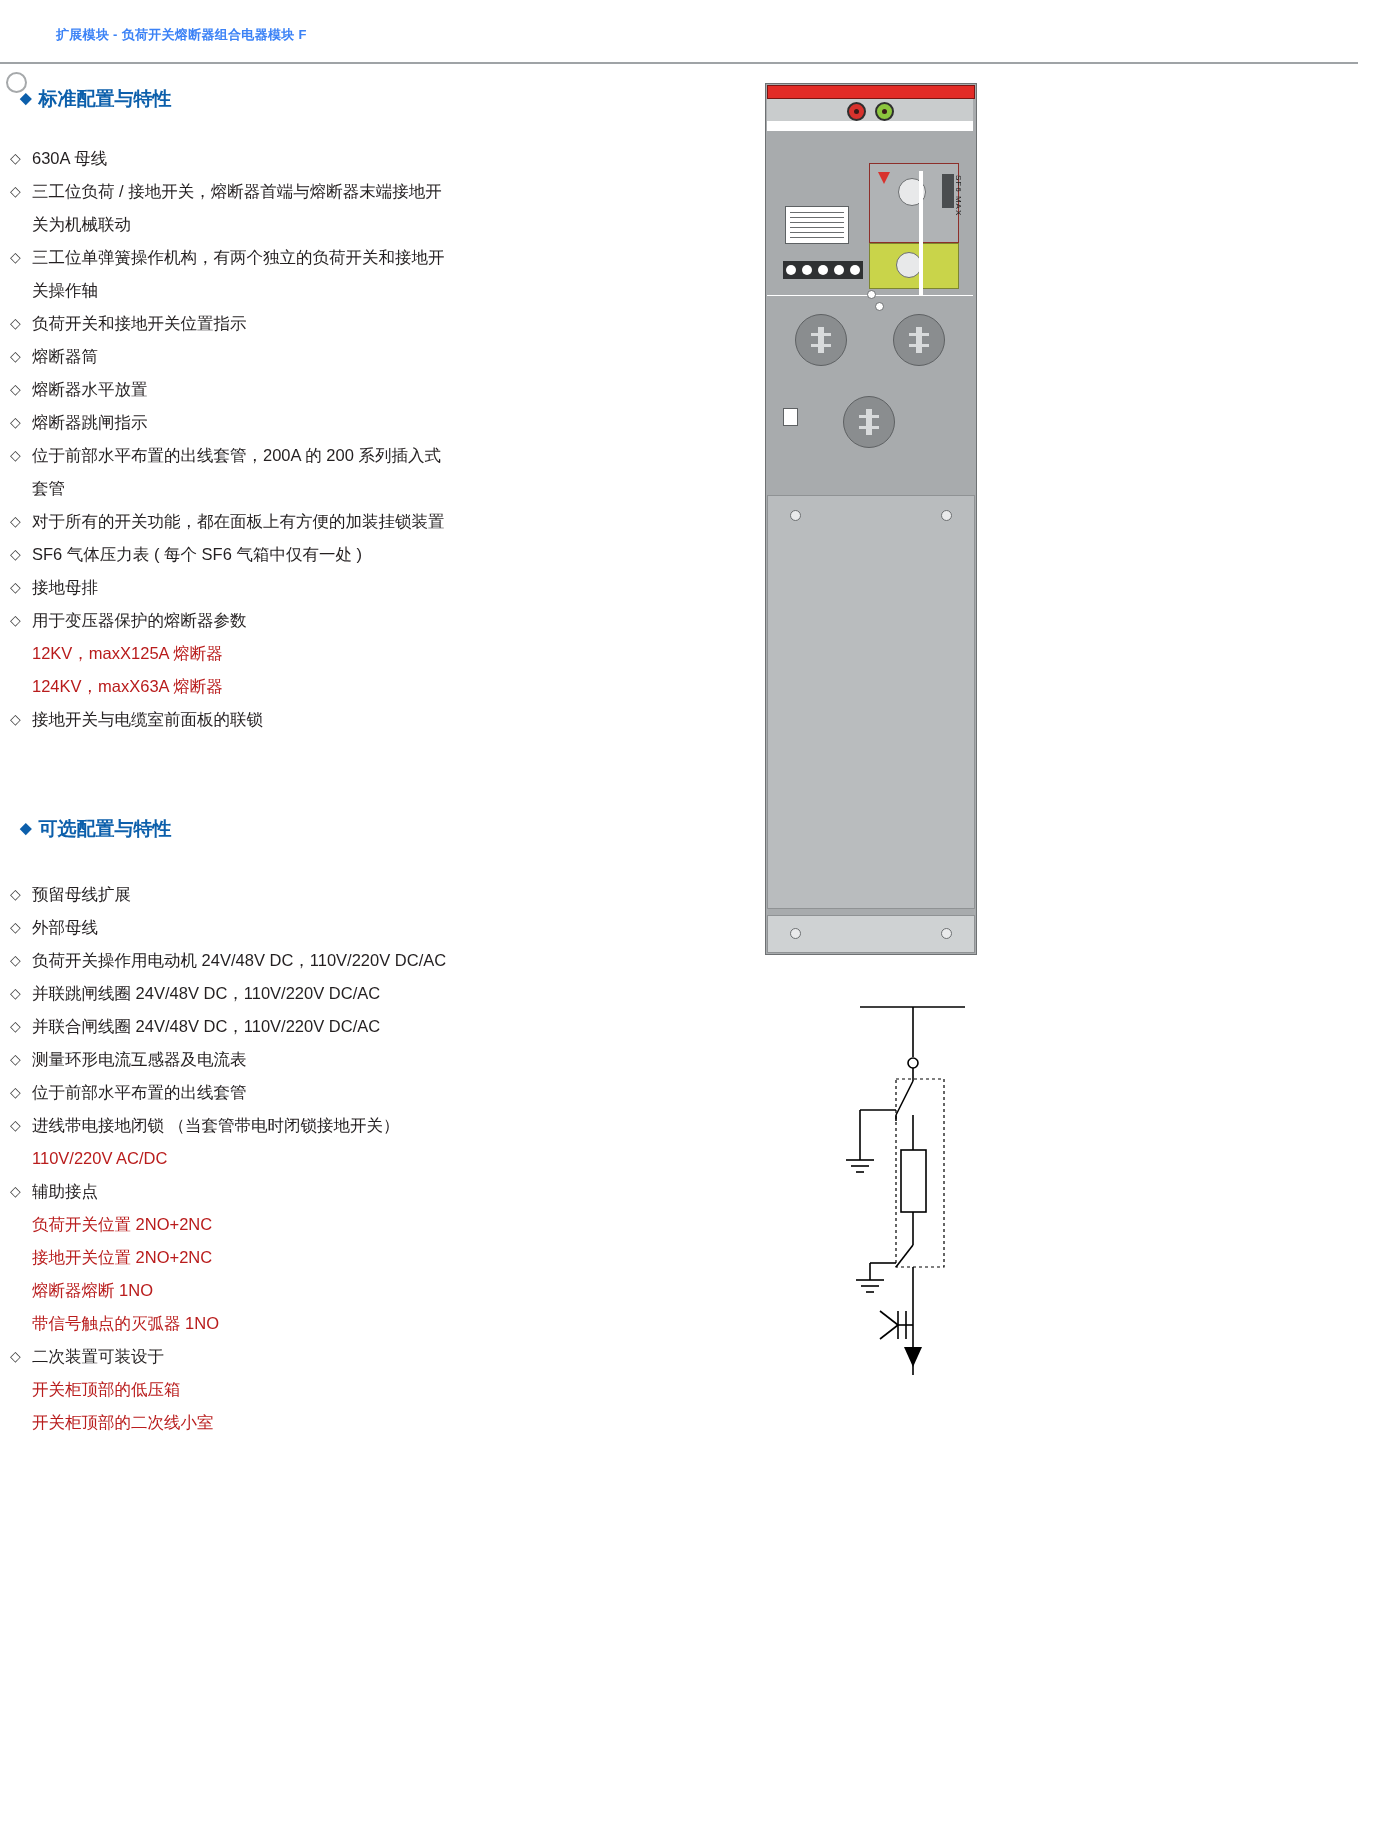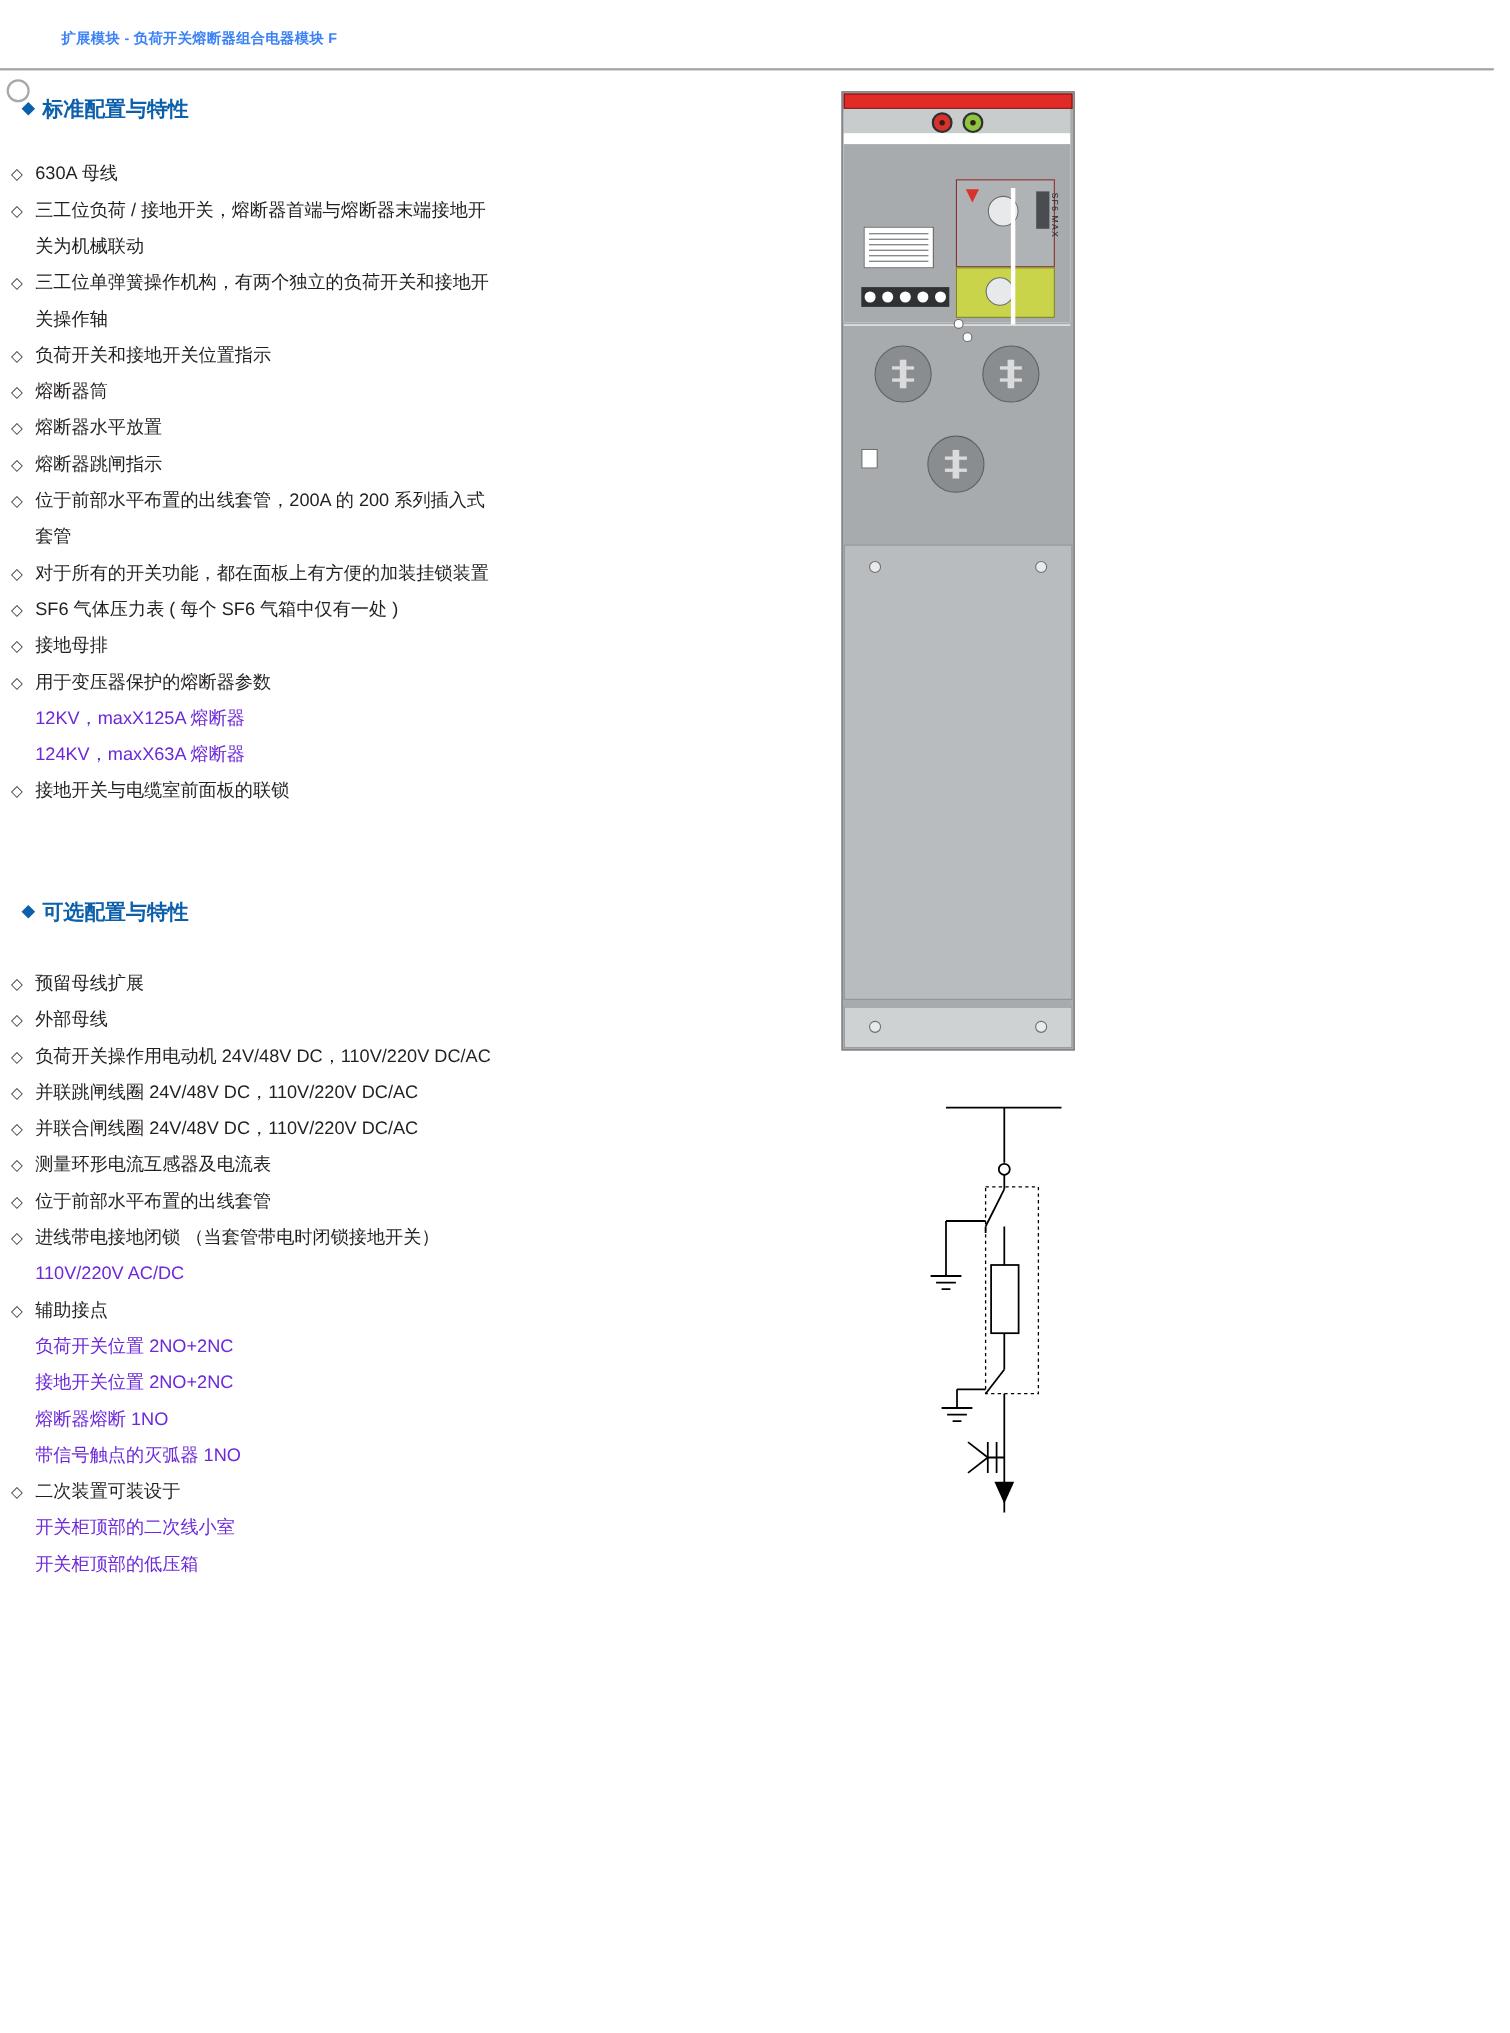--- a/index.html
+++ b/index.html
@@ -102,21 +102,21 @@
     color: #3b3b3b;
   }
   .bullet-text {
     flex: 1;
     white-space: pre-wrap;
   }
   .sub-row {
     font-size: 16.5px;
     line-height: 33px;
     margin-left: 22px;
-    color: #6d28d9;
+    color: #b91c1c;
     white-space: pre-wrap;
   }
 
   
   .cabinet {
     position: absolute;
     left: 765px;
     top: 83px;
     width: 212px;
     height: 872px;
@@ -522,22 +522,22 @@
     </div>
     <div class="sub-row">负荷开关位置 2NO+2NC</div>
     <div class="sub-row">接地开关位置 2NO+2NC</div>
     <div class="sub-row">熔断器熔断 1NO</div>
     <div class="sub-row">带信号触点的灭弧器 1NO</div>
 
     <div class="bullet-row">
       <span class="bullet-mark">◇</span>
       <span class="bullet-text">二次装置可装设于</span>
     </div>
+    <div class="sub-row">开关柜顶部的低压箱</div>
     <div class="sub-row">开关柜顶部的二次线小室</div>
-    <div class="sub-row">开关柜顶部的低压箱</div>
   </div>
 
   <div class="cabinet">
     <div class="cab-outer"></div>
     <div class="cab-topbar"></div>
     <div class="cab-topstrip"></div>
 
     <div class="led red">
         <span class="led-inner"></span>
       </div>

